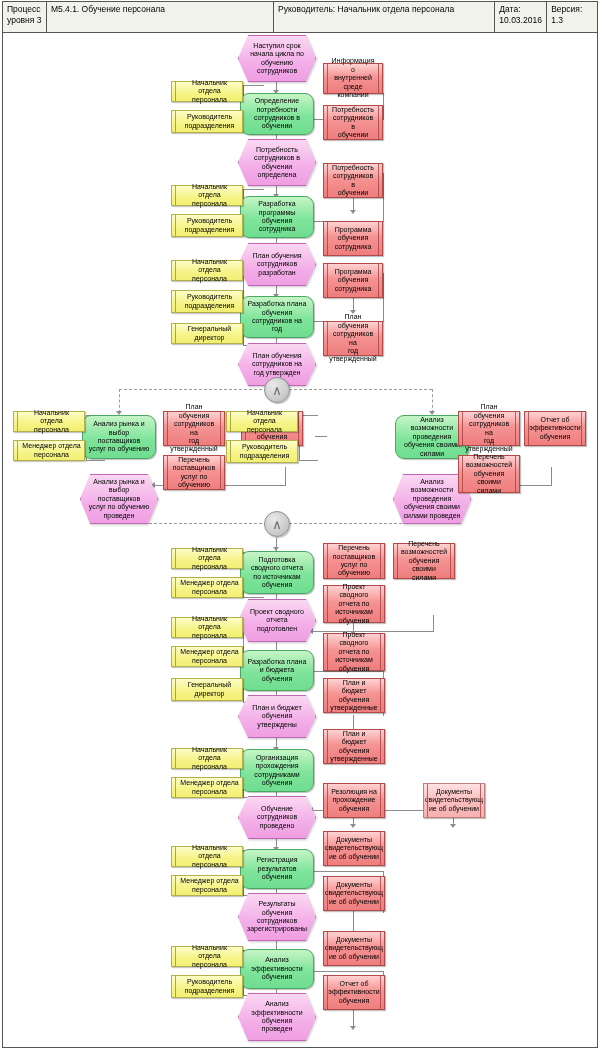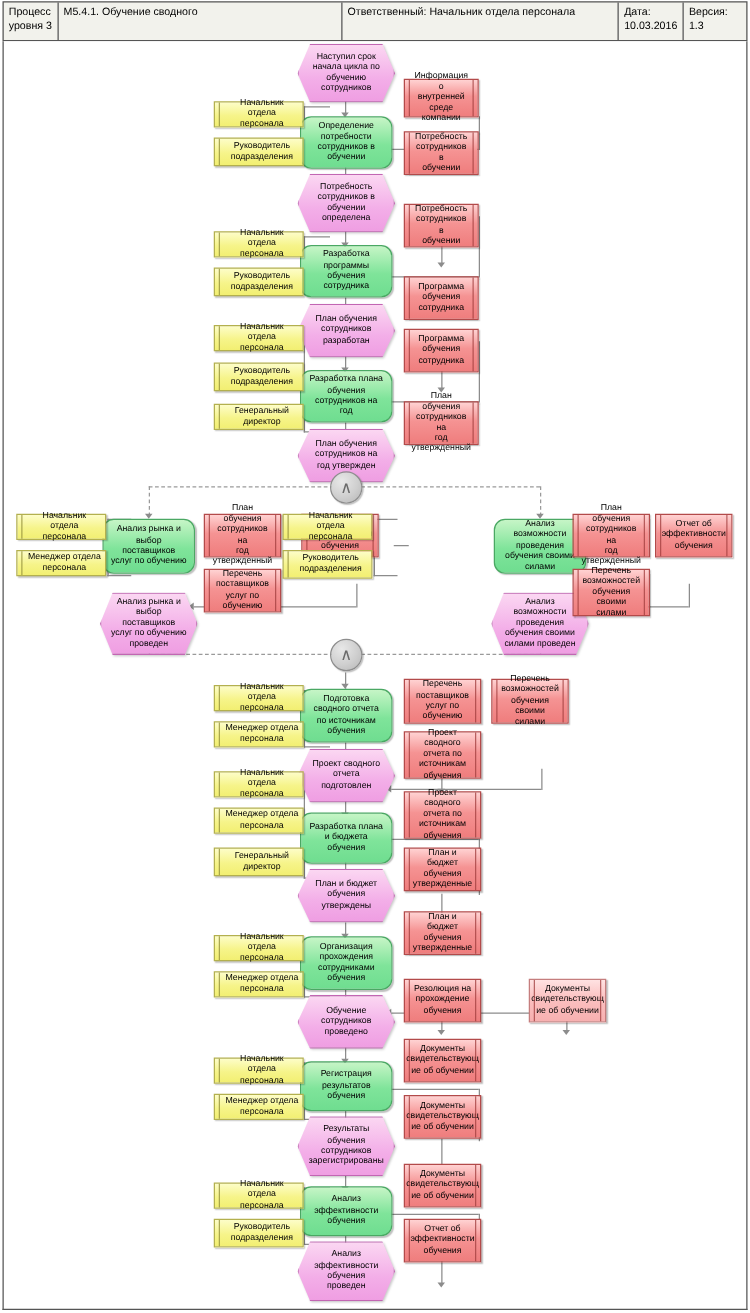--- a/index.html
+++ b/index.html
@@ -160,22 +160,22 @@
   .bracket{position:absolute;border:1px solid #8c8c8c;border-right:none;z-index:1;}
 </style>
 </head>
 <body>
 
 <div id="page">
 
   <div id="header">
     <div class="hcell h-lvl">Процесс
 уровня 3</div>
-    <div class="hcell h-name">М5.4.1.  Обучение сводного</div>
-    <div class="hcell h-resp">Ответственный: Начальник отдела персонала</div>
+    <div class="hcell h-name">М5.4.1.  Обучение персонала</div>
+    <div class="hcell h-resp">Руководитель: Начальник отдела персонала</div>
     <div class="hcell h-date">Дата:
 10.03.2016</div>
     <div class="hcell h-ver">Версия:
 1.3</div>
   </div>
 
   <div id="canvas">
 
     <div class="ln lnv" style="left:273px;top:48px;height:11px;"></div>
     <div class="arrow down" style="left:270px;top:57px;"></div>

